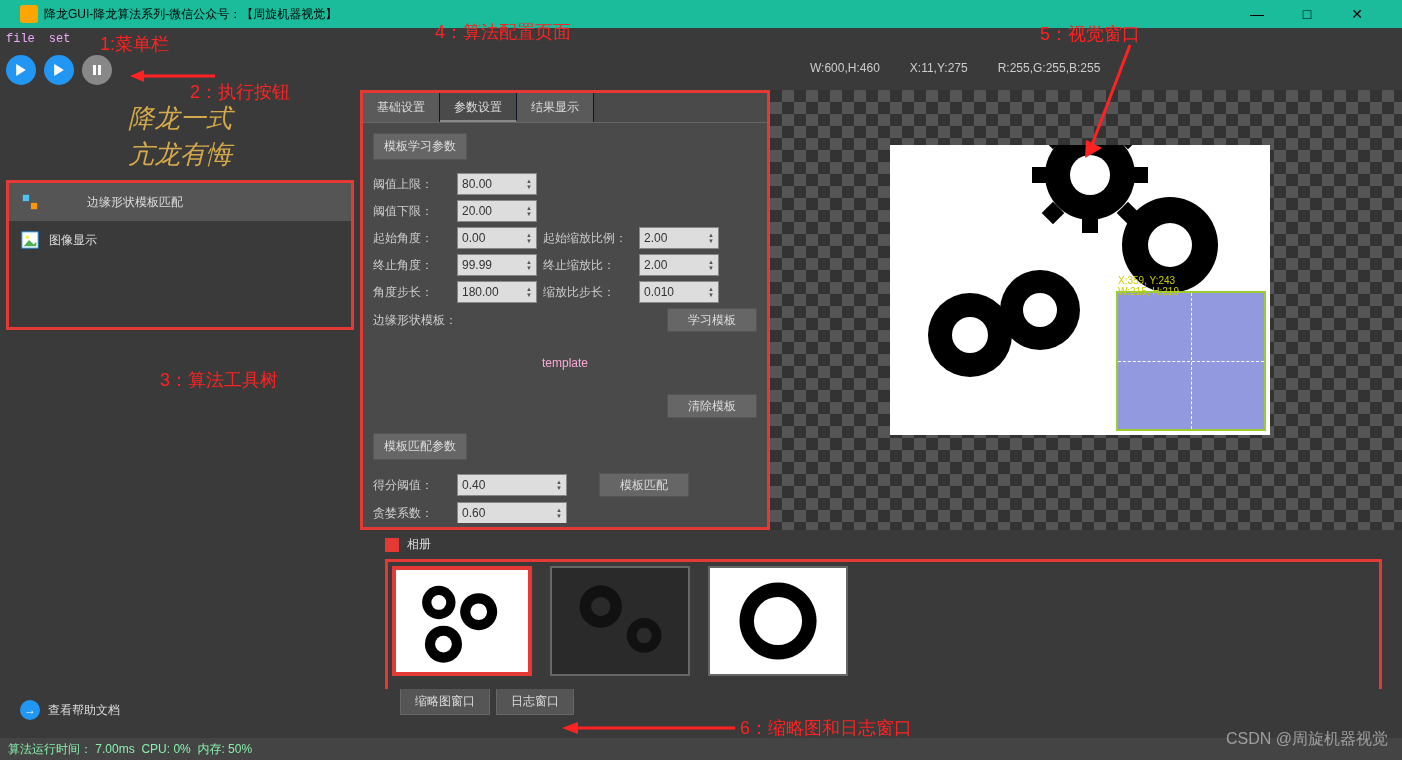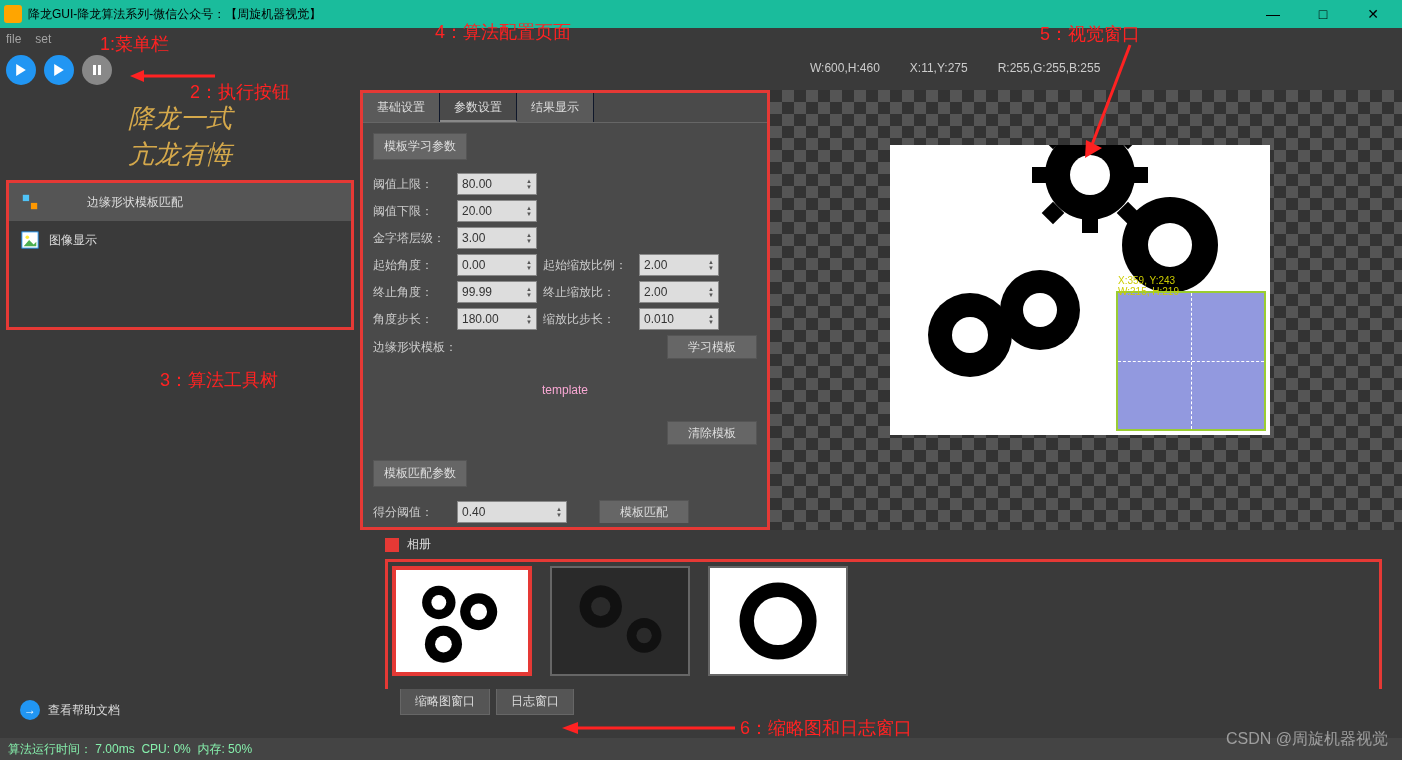--- a/index.html
+++ b/index.html
@@ -1,25 +1,25 @@
 <!DOCTYPE html>
 <html><head>
 <meta charset="utf-8">
 <style>
 * { box-sizing: border-box; margin: 0; padding: 0; font-family: "Microsoft YaHei", sans-serif; }
 body { background: #3a3a3a; color: #ddd; font-size: 12px; width: 1402px; height: 760px; overflow: hidden; position: relative; }
 
-.titlebar { height: 28px; background: #1abc9c; display: flex; align-items: center; padding: 0 4px; }
+.titlebar { height: 28px; background: #1abc9c; display: flex; align-items: center; padding: 0 20px; }
 .titlebar .icon { width: 18px; height: 18px; background: orange; border-radius: 3px; margin-right: 6px; }
 .titlebar .title { color: #000; font-size: 12px; flex: 1; }
 .titlebar .winbtns { display: flex; gap: 20px; padding-right: 10px; }
 .titlebar .winbtn { width: 30px; text-align: center; color: #000; font-size: 14px; cursor: pointer; }
 
 .menubar { height: 22px; background: #3a3a3a; display: flex; align-items: center; padding: 0 6px; gap: 14px; position: relative; }
-.menubar span { color: #a3a3a3; cursor: pointer; }
+.menubar span { color: #f0abfc; cursor: pointer; font-family: Liberation Mono, monospace; }
 
 .toolbar { height: 40px; background: #3a3a3a; display: flex; align-items: center; padding: 0 6px; gap: 8px; position: relative; }
 .circlebtn { width: 30px; height: 30px; border-radius: 50%; display: flex; align-items: center; justify-content: center; cursor: pointer; }
 .play { background: #2196f3; }
 .play svg { fill: #fff; }
 .pause { background: #888; }
 
 .main { display: flex; height: 440px; }
 .left { width: 360px; position: relative; padding-top: 10px; }
 .brand { text-align: center; color: #d4a84b; font-size: 26px; line-height: 36px; font-weight: 300; font-style: italic; }
@@ -141,27 +141,20 @@
           <span class="lbl">阈值上限：</span>
           <div class="spin">
             <span>80.00</span>
             <span class="arrows">▲<br>▼</span>
           </div>
         </div>
       <div class="row">
           <span class="lbl">阈值下限：</span>
           <div class="spin">
             <span>20.00</span>
-            <span class="arrows">▲<br>▼</span>
-          </div>
-        </div>
-      <div class="row">
-          <span class="lbl">金字塔层级：</span>
-          <div class="spin">
-            <span>3.00</span>
             <span class="arrows">▲<br>▼</span>
           </div>
         </div>
       <div class="row">
           <span class="lbl">起始角度：</span>
           <div class="spin">
             <span>0.00</span>
             <span class="arrows">▲<br>▼</span>
           </div>
           <span class="lbl" style="width:90px">起始缩放比例：</span>

